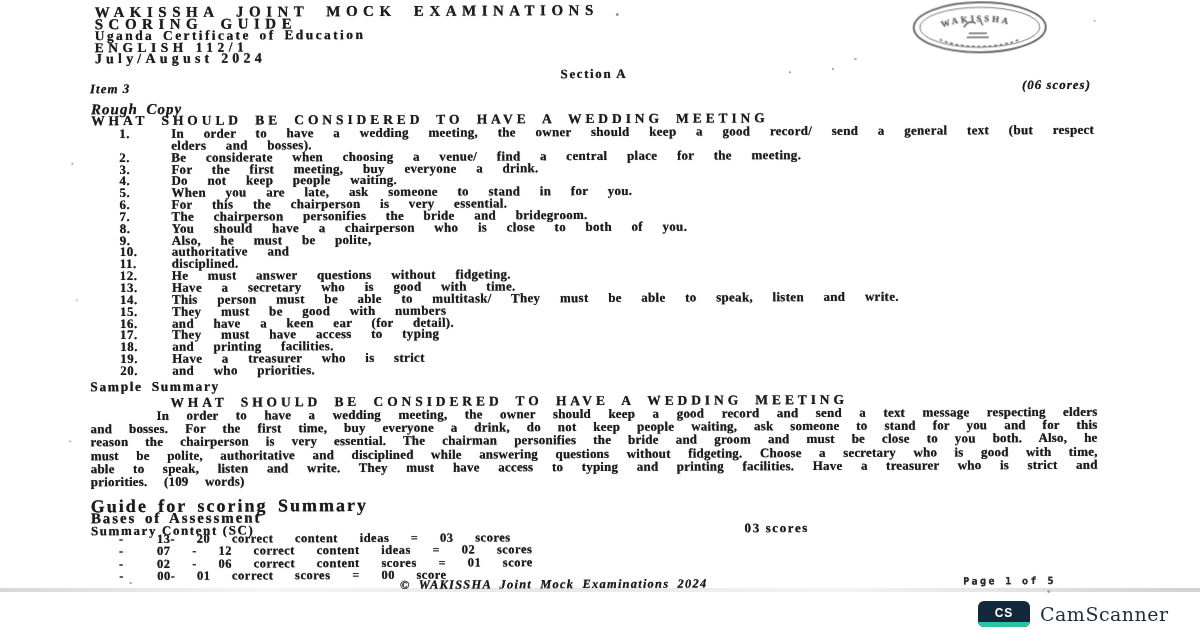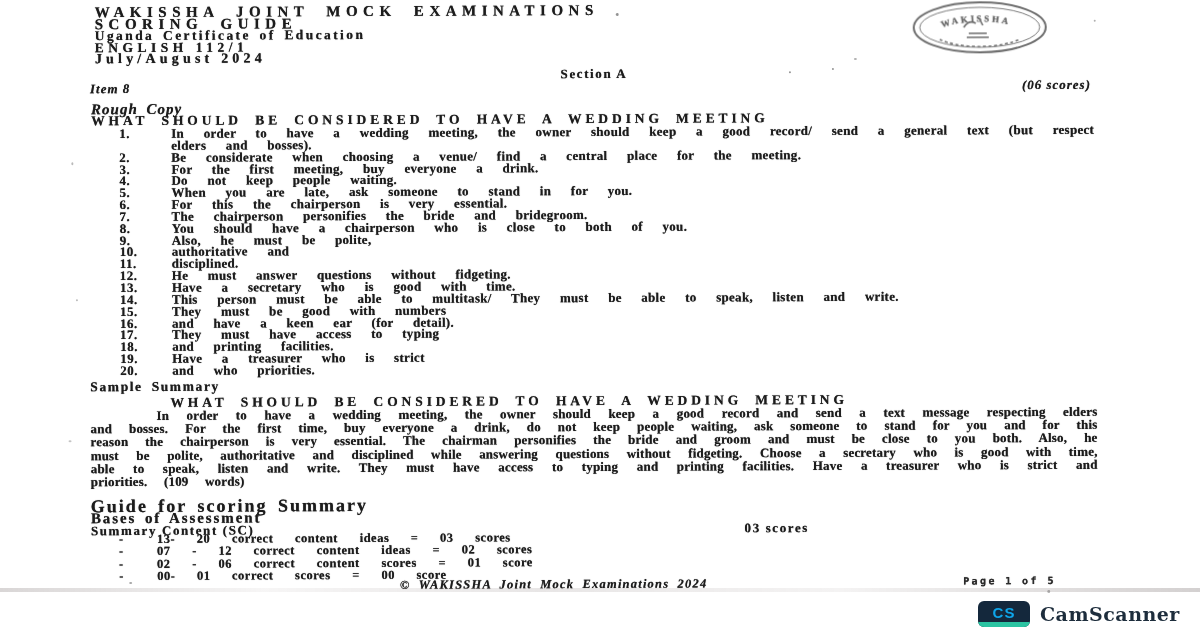--- a/index.html
+++ b/index.html
@@ -51,22 +51,22 @@
   
   .scan-edge{position:absolute;left:0;top:588px;width:1200px;height:4px;
     background:linear-gradient(90deg,rgba(130,120,120,.30),rgba(170,160,160,.10) 22%,rgba(150,140,140,.22) 45%,rgba(165,155,155,.12) 70%,rgba(120,110,110,.32));
     filter:blur(.6px);}
   .speck{position:absolute;background:#3a3a3a;border-radius:50%;opacity:.55;}
   
   .camscanner{position:absolute;left:978px;top:601px;display:flex;align-items:center;gap:10px;}
   .cs-badge{position:relative;width:52px;height:26px;border-radius:6px;background:#14283c;overflow:hidden;
     display:flex;align-items:center;justify-content:center;}
   .cs-accent{position:absolute;left:0;right:0;bottom:0;height:5px;background:#2bc4a2;}
-  .cs-letters{position:relative;color:#0ea5e9;font-family:"Liberation Sans",sans-serif;font-weight:bold;font-size:15px;letter-spacing:1px;z-index:1;margin-bottom:3px;}
-  .cs-name{font-family:"DejaVu Serif","Liberation Serif",serif;font-weight:bold;font-size:19px;color:#1d2d3c;letter-spacing:0.5px;}
+  .cs-letters{position:relative;color:#ffffff;font-family:"Liberation Sans",sans-serif;font-weight:bold;font-size:12px;letter-spacing:1px;z-index:1;margin-bottom:3px;}
+  .cs-name{font-family:"DejaVu Serif","Liberation Serif",serif;font-weight:normal;font-size:19px;color:#1d2d3c;letter-spacing:0.5px;}
 </style>
 </head>
 <body>
 
 <div class="page">
   <div class="scan">
 
     <div class="header">
       <div class="hl1">WAKISSHA JOINT MOCK EXAMINATIONS</div>
       <div class="hl2">SCORING GUIDE</div>
@@ -84,21 +84,21 @@
       </defs>
       <text font-size="9" font-weight="bold" letter-spacing="2.5" fill="#3f3f3f" font-family="Liberation Serif, serif">
         <textPath href="#stamp-top-arc" startOffset="14%">WAKISSHA</textPath>
       </text>
       <path d="M 60 28 q 5 -8 12 -4 m 4 -4 l 3 6 m -14 8 h 18 m -20 4 h 22" fill="none" stroke="#474747" stroke-width="1.6"></path>
       <path d="M 36 40 A 50 18 0 0 0 116 40" fill="none" stroke="#555" stroke-width="1.6" stroke-dasharray="3 2.5"></path>
     </svg>
 
     <div class="section-a">Section A</div>
     <div class="item-row">
-      <span>Item 8</span>
+      <span>Item 3</span>
       <span>(06 scores)</span>
     </div>
 
     <div class="rough-label">Rough Copy</div>
     <div class="doc-title rough-title">WHAT SHOULD BE CONSIDERED TO HAVE A WEDDING MEETING</div>
     <ol class="rough-list">
         <li>
           <span class="num">1.</span>
           <span class="txt">In order to have a wedding meeting, the owner should keep a good record/ send a general text (but respect elders and bosses).</span>
         </li>

